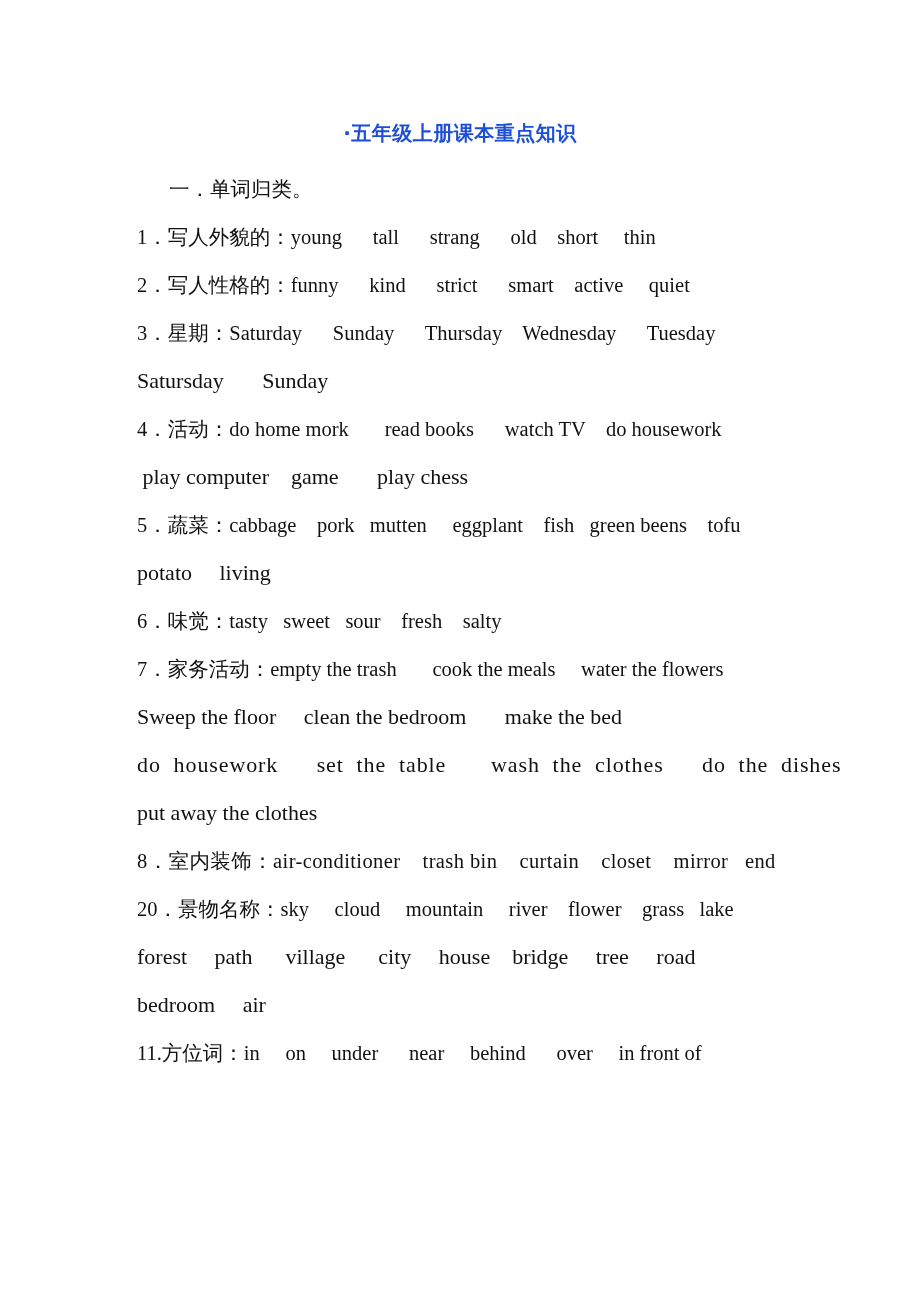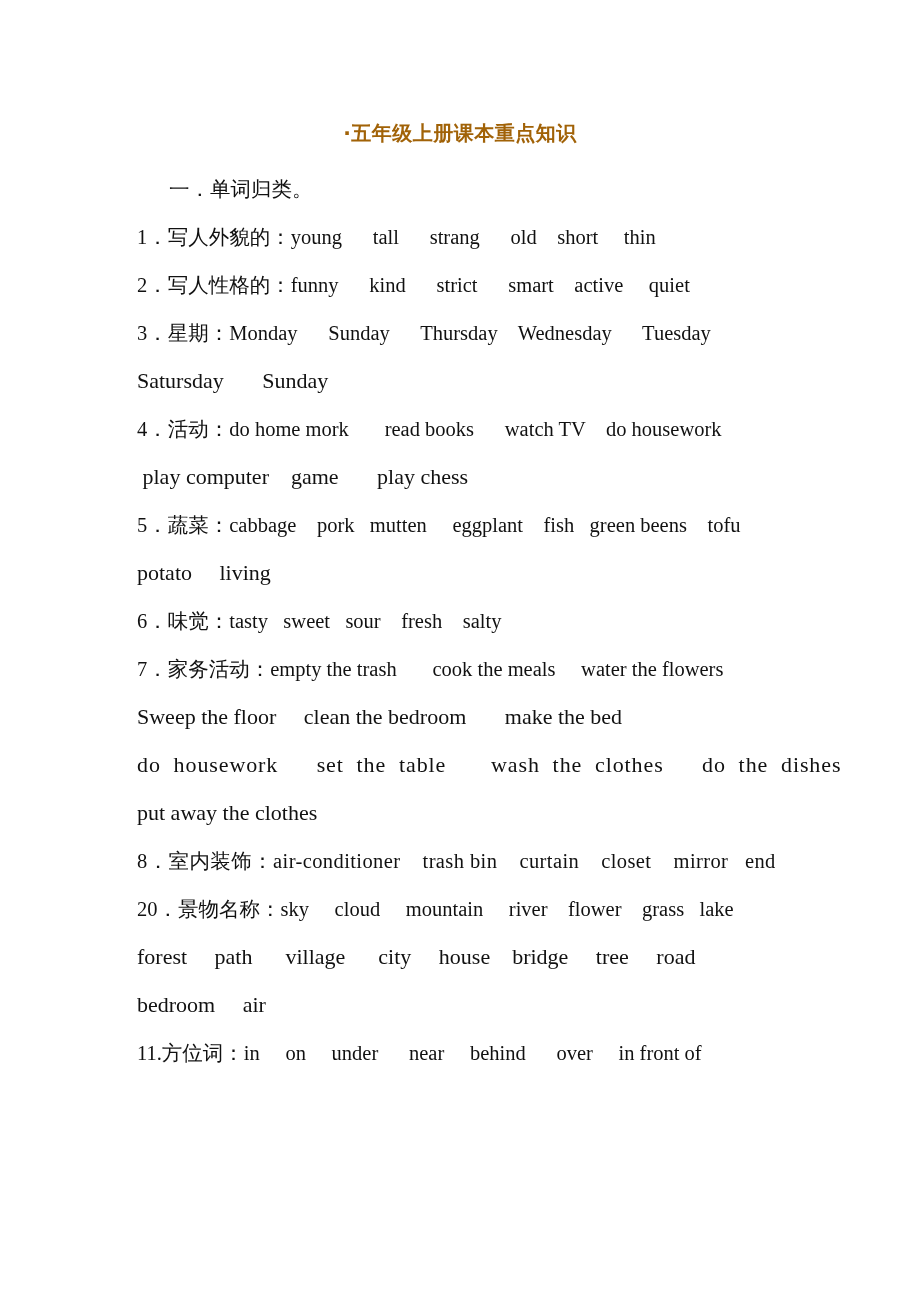--- a/index.html
+++ b/index.html
@@ -29,21 +29,21 @@
   .doc-title {
     position: absolute;
     top: 120px;
     left: 0;
     width: 920px;
     text-align: center;
     font-family: "DejaVu Sans", "Liberation Sans", sans-serif;
     font-weight: 700;
     font-size: 20px;
     letter-spacing: 0.5px;
-    color: #a16207;
+    color: #1d4ed8;
     white-space: pre;
   }
 
   
   .body-block {
     position: absolute;
     top: 165px;
     left: 137px;
     width: 720px;
   }
@@ -83,21 +83,21 @@
   <div class="doc-title">·五年级上册课本重点知识</div>
 
   <div class="body-block">
 
     <div class="line section-heading">一．单词归类。</div>
 
     <div class="line">1．写人外貌的：young      tall      strang      old    short     thin</div>
 
     <div class="line">2．写人性格的：funny      kind      strict      smart    active     quiet</div>
 
-    <div class="line">3．星期：Monday      Sunday      Thursday    Wednesday      Tuesday</div>
+    <div class="line">3．星期：Saturday      Sunday      Thursday    Wednesday      Tuesday</div>
 
     <div class="line cont">Satursday       Sunday</div>
 
     <div class="line">4．活动：do home mork       read books      watch TV    do housework</div>
 
     <div class="line cont"> play computer    game       play chess</div>
 
     <div class="line">5．蔬菜：cabbage    pork   mutten     eggplant    fish   green beens    tofu</div>
 
     <div class="line cont">potato     living</div>

